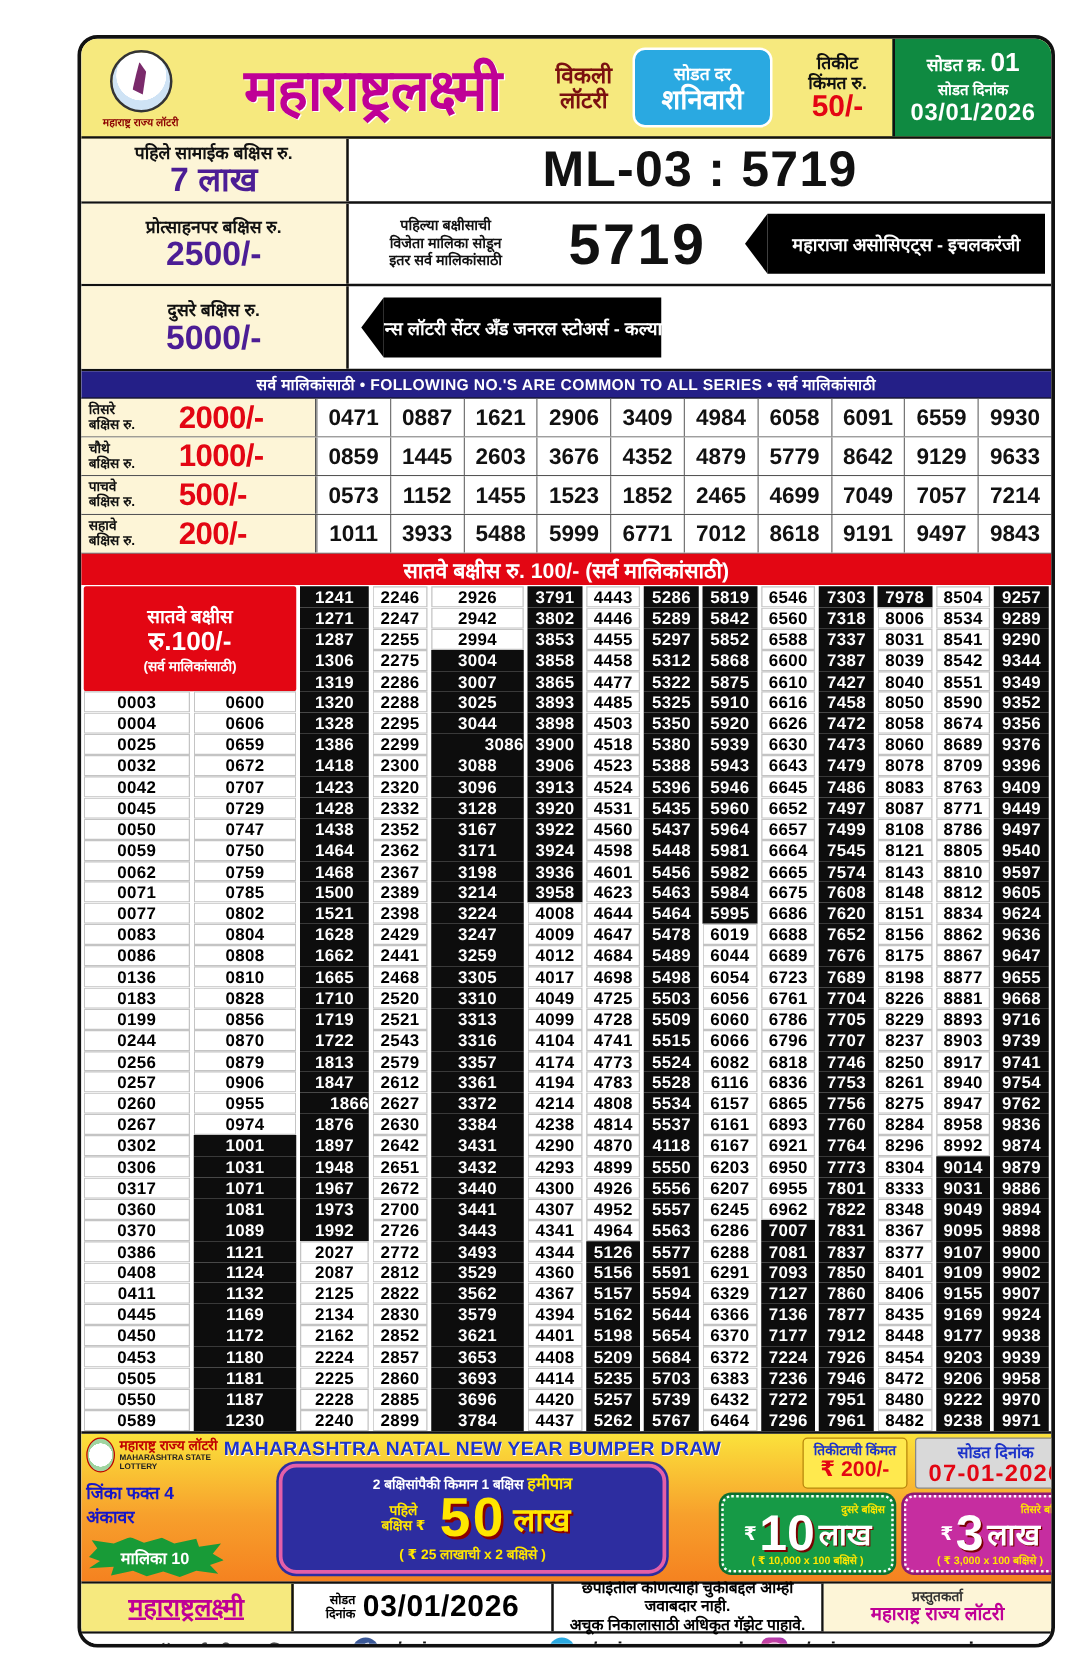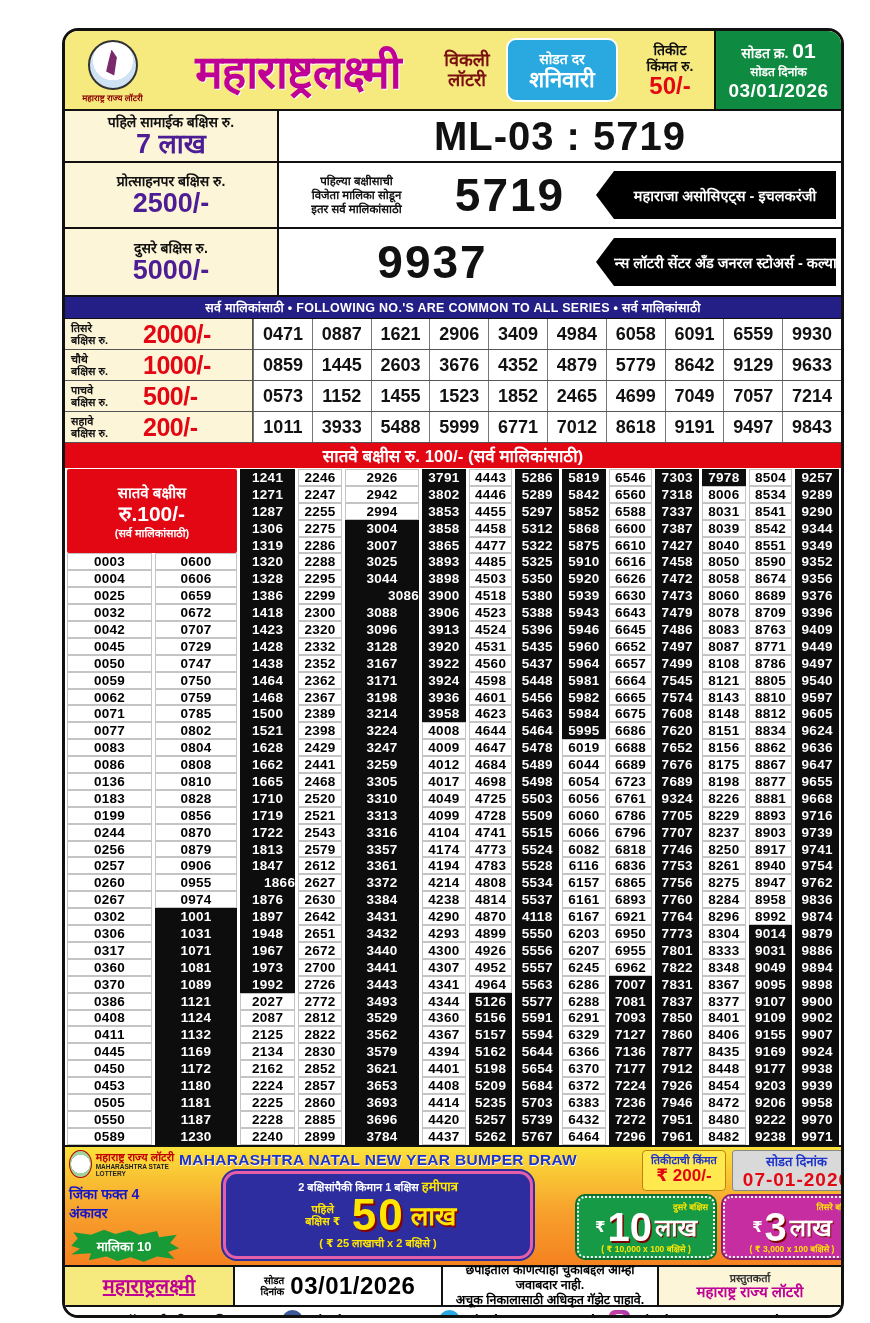--- a/index.html
+++ b/index.html
@@ -167,21 +167,20 @@
     <div class="ribbon-wrap">
         <div class="ribbon">महाराजा असोसिएट्स - इचलकरंजी</div>
       </div>
   </div>
 
   <div class="prow row3">
     <div class="plabel">
       <span class="t">दुसरे बक्षिस रु.</span>
       <span class="a">5000/-</span>
     </div>
-    <div class="pnum">9937</div>
     <div class="ribbon-wrap">
         <div class="ribbon">प्रिन्स लॉटरी सेंटर अँड जनरल स्टोअर्स - कल्याण</div>
       </div>
   </div>
 
   <div class="navybar">सर्व मालिकांसाठी  •  FOLLOWING NO.'S ARE COMMON TO ALL SERIES  •  सर्व मालिकांसाठी</div>
 
   <div id="tiers">
       <div class="tier-row">
         <div class="tier-label">
@@ -671,21 +670,21 @@
         <div class="ncell dark" style="grid-area: 10 / 11;">7486</div>
         <div class="ncell dark" style="grid-area: 11 / 11;">7497</div>
         <div class="ncell dark" style="grid-area: 12 / 11;">7499</div>
         <div class="ncell dark" style="grid-area: 13 / 11;">7545</div>
         <div class="ncell dark" style="grid-area: 14 / 11;">7574</div>
         <div class="ncell dark" style="grid-area: 15 / 11;">7608</div>
         <div class="ncell dark" style="grid-area: 16 / 11;">7620</div>
         <div class="ncell dark" style="grid-area: 17 / 11;">7652</div>
         <div class="ncell dark" style="grid-area: 18 / 11;">7676</div>
         <div class="ncell dark" style="grid-area: 19 / 11;">7689</div>
-        <div class="ncell dark" style="grid-area: 20 / 11;">9324</div>
+        <div class="ncell dark" style="grid-area: 20 / 11;">7704</div>
         <div class="ncell dark" style="grid-area: 21 / 11;">7705</div>
         <div class="ncell dark" style="grid-area: 22 / 11;">7707</div>
         <div class="ncell dark" style="grid-area: 23 / 11;">7746</div>
         <div class="ncell dark" style="grid-area: 24 / 11;">7753</div>
         <div class="ncell dark" style="grid-area: 25 / 11;">7756</div>
         <div class="ncell dark" style="grid-area: 26 / 11;">7760</div>
         <div class="ncell dark" style="grid-area: 27 / 11;">7764</div>
         <div class="ncell dark" style="grid-area: 28 / 11;">7773</div>
         <div class="ncell dark" style="grid-area: 29 / 11;">7801</div>
         <div class="ncell dark" style="grid-area: 30 / 11;">7822</div>

